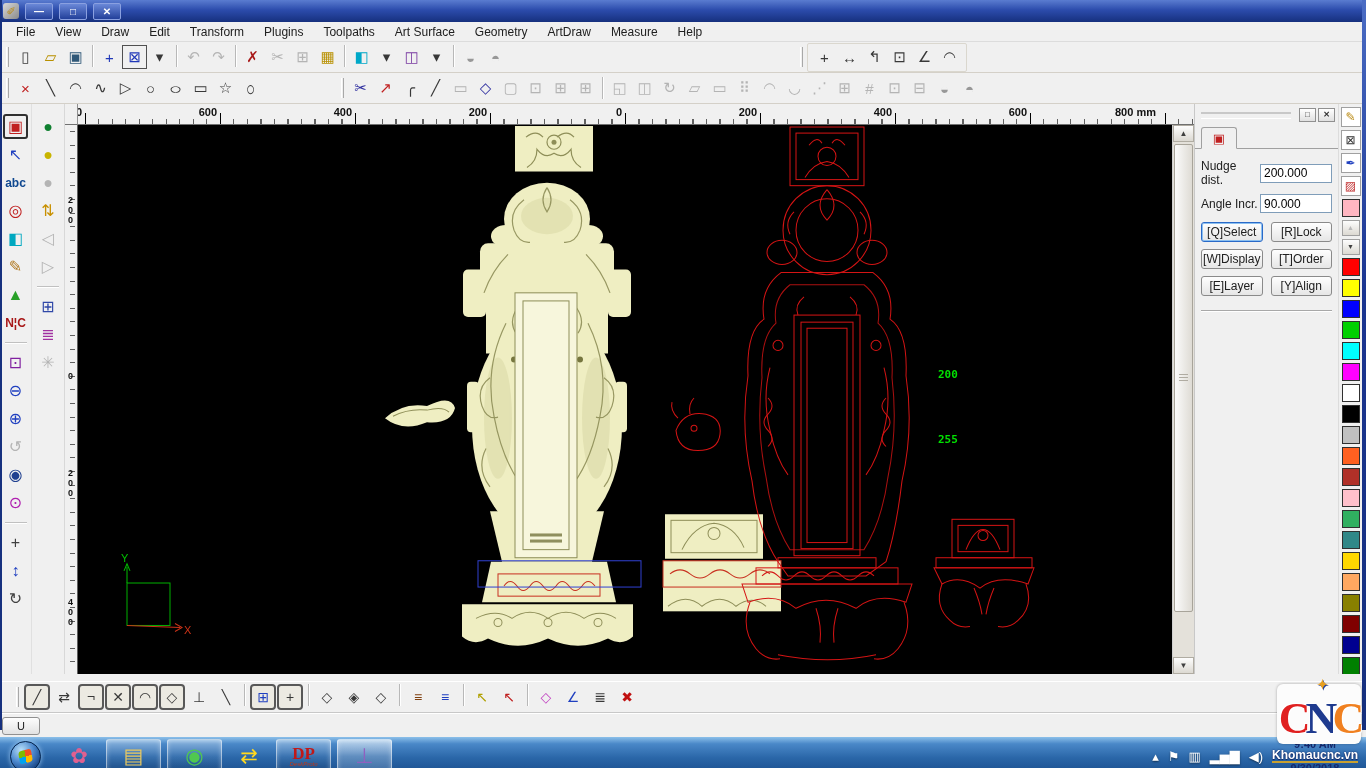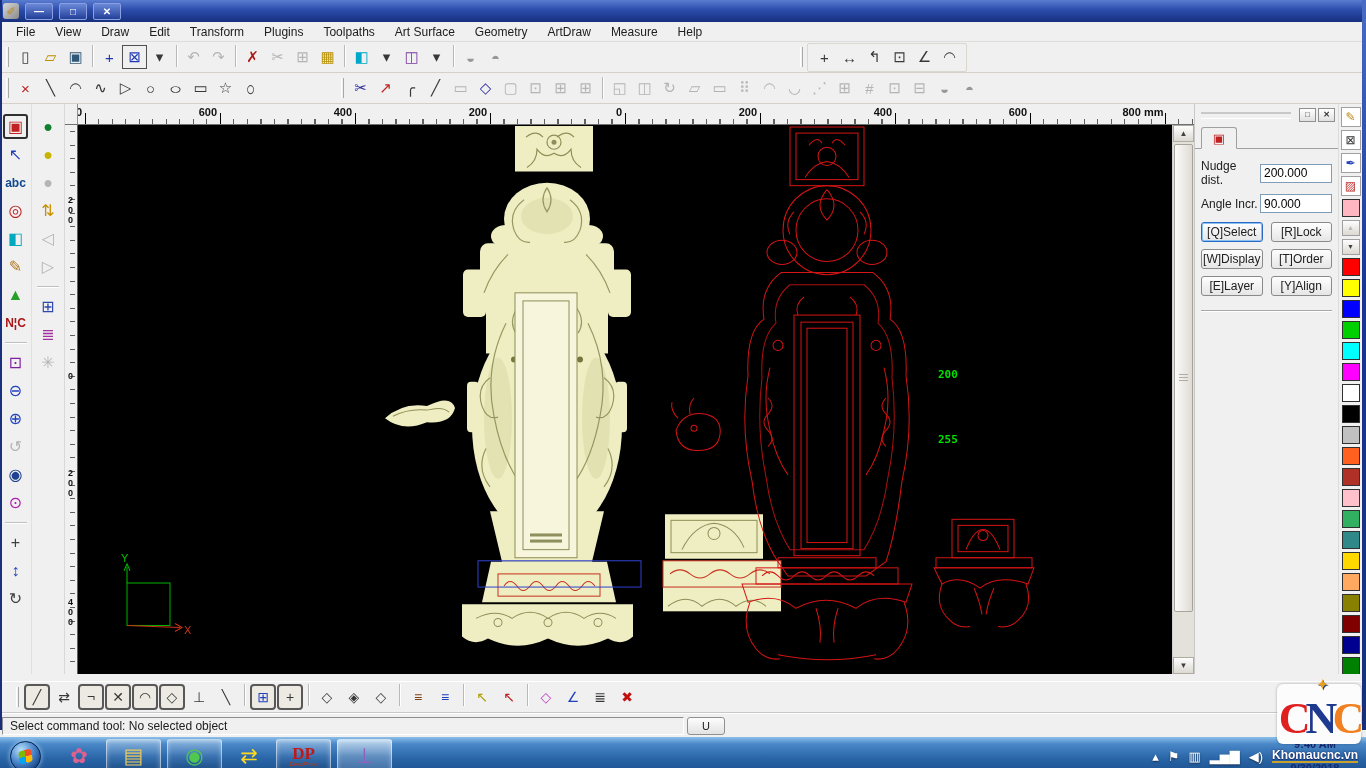--- a/index.html
+++ b/index.html
@@ -317,21 +317,21 @@
             <div class="rlabel" style="left: 376px;">200</div>
             <div class="rtick" style="left: 547px;"></div>
             <div class="rlabel" style="left: 511px;">0</div>
             <div class="rtick" style="left: 682px;"></div>
             <div class="rlabel" style="left: 646px;">200</div>
             <div class="rtick" style="left: 817px;"></div>
             <div class="rlabel" style="left: 781px;">400</div>
             <div class="rtick" style="left: 952px;"></div>
             <div class="rlabel" style="left: 916px;">600</div>
             <div class="rtick" style="left: 1087px;"></div>
-            <div class="rlabel" style="left: 1037px; width: 56px; text-align: center;">800 mm</div>
+            <div class="rlabel" style="left: 1037px; width: 56px; text-align: left;">800 mm</div>
           </div>
       </div>
       <div class="contentrow">
         <div class="vruler" id="vruler">
             <div class="vlabel" style="top: 70px;">200</div>
             <div class="vlabel" style="top: 246px;">0</div>
             <div class="vlabel" style="top: 343px;">200</div>
             <div class="vlabel" style="top: 472px;">400</div>
           </div>
         <div class="canvas">
@@ -587,21 +587,20 @@
         <div class="sbtn" style="color: rgb(192, 32, 32);">↖</div>
         <div class="tsep"></div>
         <div class="sbtn" style="color: rgb(192, 64, 192);">◇</div>
         <div class="sbtn" style="color: rgb(32, 64, 192);">∠</div>
         <div class="sbtn">≣</div>
         <div class="sbtn" style="color: rgb(192, 16, 16);">✖</div>
       </div>
   </div>
 
   <div class="statusbar">
-    <div class="spanel smsg">Select command tool: No selected object</div>
     <div class="ubtn">U</div>
   </div>
 
   <div class="taskbar">
     <div class="orb">
       <div class="winflag"></div>
     </div>
     <div style="display:flex" id="taskapps">
         <div class="tapp" style="color: rgb(224, 96, 144);">✿</div>
         <div class="tapp btn" style="color: rgb(232, 200, 96);">▤</div>

